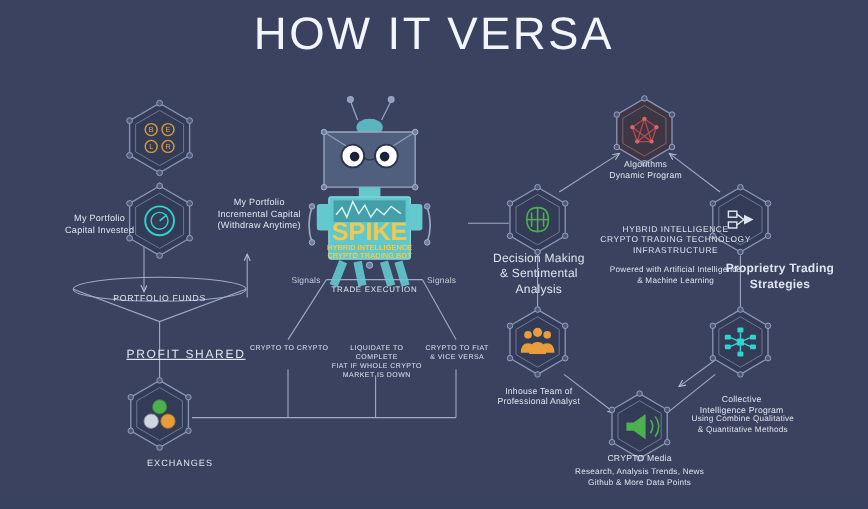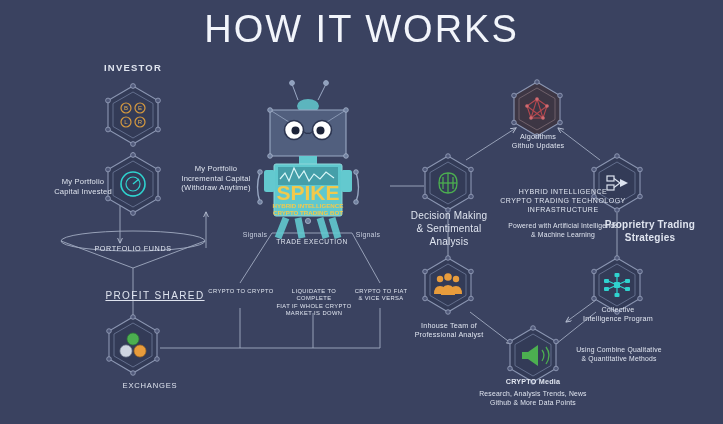--- a/index.html
+++ b/index.html
@@ -66,21 +66,21 @@
     font-family: "Liberation Sans", sans-serif;
     font-weight: bold;
     fill: #f2c94c;
   }
 </style>
 </head>
 <body>
 
 <div id="stage">
 
-  <div class="title">HOW IT WORKS</div>
+  <div class="title">HOW IT VERSA</div>
 
   <svg id="wires" viewBox="0 0 723 424" xmlns="http://www.w3.org/2000/svg">
     <defs>
       <marker id="arw" markerWidth="7" markerHeight="7" refX="5.4" refY="2.6" orient="auto" markerUnits="userSpaceOnUse">
         <path d="M0,0 L5.6,2.6 L0,5.2" fill="none" stroke="#c3cbdd" stroke-width="0.9"></path>
       </marker>
     </defs>
     <g stroke="#aab4ca" stroke-width="0.9" fill="none" opacity="0.92">
 
       <line x1="133" y1="152" x2="133" y2="168"></line>
@@ -115,21 +115,20 @@
       <line x1="617" y1="213" x2="617" y2="262"></line>
 
       <line x1="470" y1="312" x2="512" y2="344" marker-end="url(#arw)"></line>
 
       <line x1="596" y1="312" x2="556" y2="344"></line>
 
       <line x1="596" y1="300" x2="566" y2="322" marker-end="url(#arw)"></line>
     </g>
   </svg>
 
-  <div class="lbl caps" style="left:73px; top:62px; width:120px; font-size:9.5px; font-weight:bold;">INVESTOR</div>
 
   <div class="hexnode" style="left:133px; top:118px;">
     <svg width="62" height="70" viewBox="0 0 62 70">
       <polygon points="31,3 56,17.5 56,46.5 31,61 6,46.5 6,17.5" fill="#333b57" stroke="#8b96b2" stroke-width="1.1"></polygon>
       <polygon points="31,9 51,20.5 51,43.5 31,55 11,43.5 11,20.5" fill="none" stroke="#6f7b9a" stroke-width="0.8"></polygon>
       <g fill="#50597a" stroke="#9aa4bf" stroke-width="0.8">
         <circle cx="31" cy="3" r="2.4"></circle>
           <circle cx="56" cy="17.5" r="2.4"></circle>
         <circle cx="56" cy="46.5" r="2.4"></circle>
           <circle cx="31" cy="61" r="2.4"></circle>
@@ -306,21 +305,21 @@
       <g fill="#d06a70">
         <circle cx="29" cy="20" r="1.8"></circle>
           <circle cx="39" cy="27" r="1.8"></circle>
         <circle cx="35" cy="39" r="1.8"></circle>
           <circle cx="23" cy="39" r="1.8"></circle>
         <circle cx="19" cy="27" r="1.8"></circle>
       </g>
     </svg>
   </div>
   <div class="lbl" style="left:492px; top:132px; width:92px; font-size:7.2px;">Algorithms
-Github Updates</div>
+Dynamic Program</div>
 
   <div class="hexnode" style="left:617px; top:186px;">
     <svg width="58" height="66" viewBox="0 0 58 66">
       <polygon points="29,3 52,16.5 52,43.5 29,57 6,43.5 6,16.5" fill="#333b57" stroke="#8b96b2" stroke-width="1.1"></polygon>
       <polygon points="29,9 47,19.5 47,40.5 29,51 11,40.5 11,19.5" fill="none" stroke="#6f7b9a" stroke-width="0.8"></polygon>
       <g fill="#50597a" stroke="#9aa4bf" stroke-width="0.8">
         <circle cx="29" cy="3" r="2.3"></circle>
           <circle cx="52" cy="16.5" r="2.3"></circle>
         <circle cx="52" cy="43.5" r="2.3"></circle>
           <circle cx="29" cy="57" r="2.3"></circle>
@@ -391,21 +390,21 @@
         <rect x="26" y="27" width="6" height="6" rx="1"></rect>
         <rect x="26.5" y="18" width="5" height="4" rx="1"></rect>
         <rect x="26.5" y="38" width="5" height="4" rx="1"></rect>
         <rect x="16" y="24" width="5" height="4" rx="1"></rect>
         <rect x="37" y="24" width="5" height="4" rx="1"></rect>
         <rect x="16" y="32" width="5" height="4" rx="1"></rect>
         <rect x="37" y="32" width="5" height="4" rx="1"></rect>
       </g>
     </svg>
   </div>
-  <div class="lbl" style="left:572px; top:305px; width:92px; font-size:7.2px;">Collective
+  <div class="lbl" style="left:572px; top:328px; width:92px; font-size:7.2px;">Collective
 Intelligence Program</div>
   <div class="lbl" style="left:567px; top:346px; width:104px; font-size:6.8px;">Using Combine Qualitative
 &amp; Quantitative Methods</div>
 
   <div class="hexnode" style="left:533px; top:358px;">
     <svg width="58" height="66" viewBox="0 0 58 66">
       <polygon points="29,3 52,16.5 52,43.5 29,57 6,43.5 6,16.5" fill="#333b57" stroke="#8b96b2" stroke-width="1.1"></polygon>
       <polygon points="29,9 47,19.5 47,40.5 29,51 11,40.5 11,19.5" fill="none" stroke="#6f7b9a" stroke-width="0.8"></polygon>
       <g fill="#50597a" stroke="#9aa4bf" stroke-width="0.8">
         <circle cx="29" cy="3" r="2.3"></circle>
@@ -415,17 +414,17 @@
         <circle cx="6" cy="43.5" r="2.3"></circle>
           <circle cx="6" cy="16.5" r="2.3"></circle>
       </g>
       <path d="M18,27 L18,34 L24,34 L34,41 L34,20 L24,27 Z" fill="#4caf50"></path>
       <g stroke="#4caf50" stroke-width="1.3" fill="none">
         <path d="M38,25 q4,5 0,11"></path>
         <path d="M42,22 q6,8 0,17"></path>
       </g>
     </svg>
   </div>
-  <div class="lbl" style="left:493px; top:377px; width:80px; font-size:7.2px;font-weight:bold;">CRYPTO Media</div>
+  <div class="lbl" style="left:493px; top:377px; width:80px; font-size:7.2px;">CRYPTO Media</div>
   <div class="lbl" style="left:468px; top:390px; width:130px; font-size:6.8px;">Research, Analysis Trends, News
 Github &amp; More Data Points</div>
 
 </div>
 
 </body></html>

